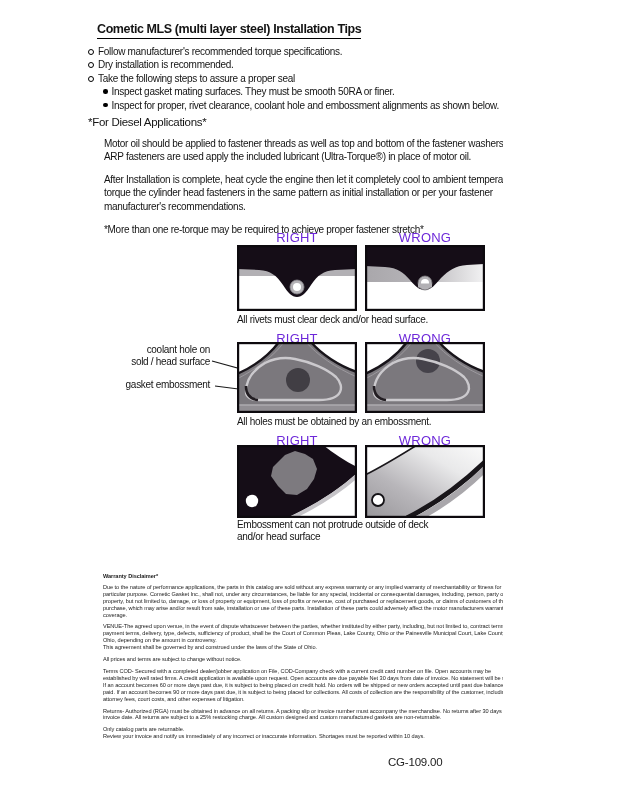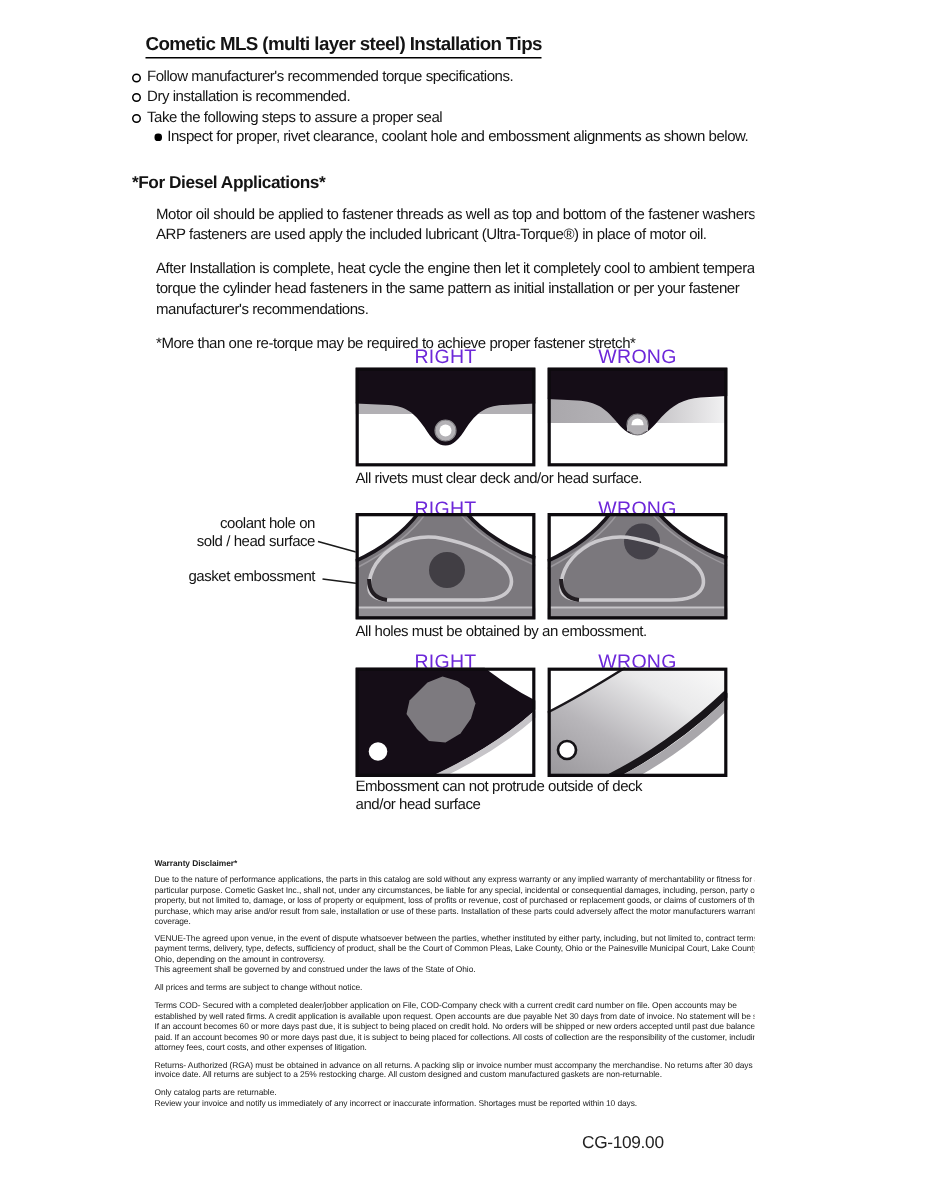--- a/index.html
+++ b/index.html
@@ -11,21 +11,21 @@
   .title{
     position:absolute;left:97px;top:22px;font-size:12.5px;font-weight:bold;
     letter-spacing:-0.4px;border-bottom:1.5px solid #000;padding-bottom:2px;white-space:nowrap;
   }
   .intro{position:absolute;left:88px;top:45px;width:460px;font-size:10px;letter-spacing:-0.3px;line-height:13.4px;}
   .brow{display:flex;align-items:flex-start;}
   .m1{flex:0 0 auto;width:4px;height:4px;border:1px solid #000;border-radius:50%;margin:4px 4px 0 0;}
   .sub{margin-left:15px;}
   .m2{flex:0 0 auto;width:4.5px;height:4.5px;background:#000;border-radius:50%;margin:4px 4px 0 0;}
   .diesel{position:absolute;left:88px;top:116px;width:452px;font-size:10px;letter-spacing:-0.3px;line-height:13.6px;}
-  .diesel h2{font-size:11.5px;font-weight:bold;letter-spacing:-0.3px;margin:0 0 7px 0;}
+  .diesel h2{font-size:11.5px;font-weight:normal;letter-spacing:-0.3px;margin:0 0 7px 0;}
   .diesel p{margin:0 0 9px 16px;}
   
   .fig-label{position:absolute;width:120px;text-align:center;font-size:13px;letter-spacing:0.2px;color:#6d28d9;}
   .fig{position:absolute;width:120px;}
   .caption{position:absolute;left:237px;font-size:10px;letter-spacing:-0.3px;line-height:11.5px;color:#141414;}
   .side-labels{position:absolute;left:106px;top:344px;width:104px;text-align:right;font-size:10px;letter-spacing:-0.3px;line-height:11.5px;color:#141414;}
   .side-labels .lab2{margin-top:12px;}
   .leader{position:absolute;left:208px;top:356px;}
   
   .legal{position:absolute;left:103px;top:573px;width:412px;font-size:5.6px;letter-spacing:-0.05px;line-height:6.9px;color:#222;}
@@ -50,20 +50,24 @@
     <div class="brow">
         <span class="m1"></span>
         <span>Dry installation is recommended.</span>
       </div>
     <div class="brow">
         <span class="m1"></span>
         <span>Take the following steps to assure a proper seal</span>
       </div>
     <div class="brow sub">
         <span class="m2"></span>
+        <span>Inspect gasket mating surfaces.  They must be smooth 50RA or finer.</span>
+      </div>
+    <div class="brow sub">
+        <span class="m2"></span>
         <span>Inspect for proper, rivet clearance, coolant hole and embossment alignments as shown below.</span>
       </div>
   </div>
 
   <div class="diesel">
     <h2>*For Diesel Applications*</h2>
     <p>Motor oil should be applied to fastener threads as well as top and bottom of the fastener washers. When ARP fasteners are used apply the included lubricant (Ultra-Torque®) in place of motor oil.</p>
     <p>After Installation is complete, heat cycle the engine then let it completely cool to ambient temperature. Re-torque the cylinder head fasteners in the same pattern as initial installation or per your fastener manufacturer's recommendations.</p>
     <p>*More than one re-torque may be required to achieve proper fastener stretch*</p>
   </div>

